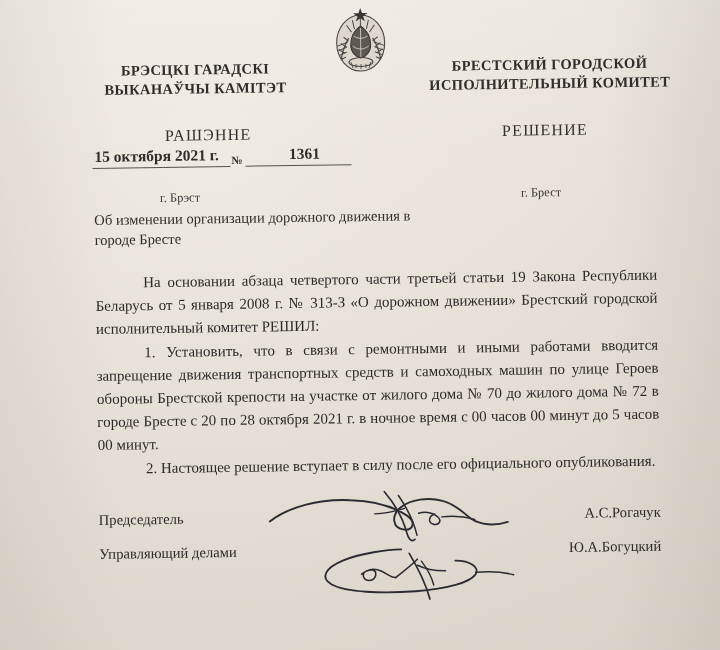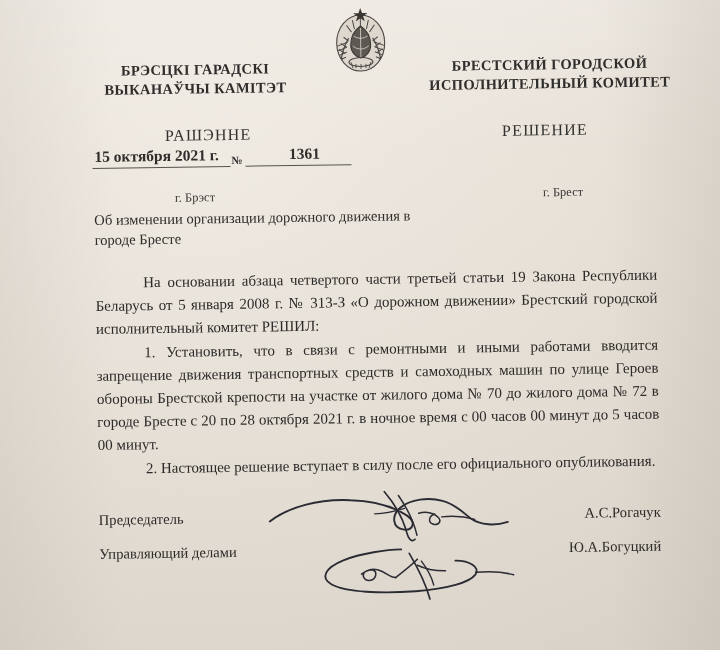--- a/index.html
+++ b/index.html
@@ -142,22 +142,22 @@
     position: absolute;
     top: 188px;
     left: 0;
     width: 720px;
   }
   .city {
     position: absolute;
     font-size: 12.5px;
     color: #3a3937;
   }
-  .city-be { left: 177px; }
-  .city-ru { left: 545px; }
+  .city-be { left: 162px; }
+  .city-ru { left: 523px; }
 
   
   .subject {
     position: absolute;
     top: 206px;
     left: 96px;
     width: 360px;
     font-size: 14.6px;
     line-height: 1.38;
     color: #2f2e2c;

